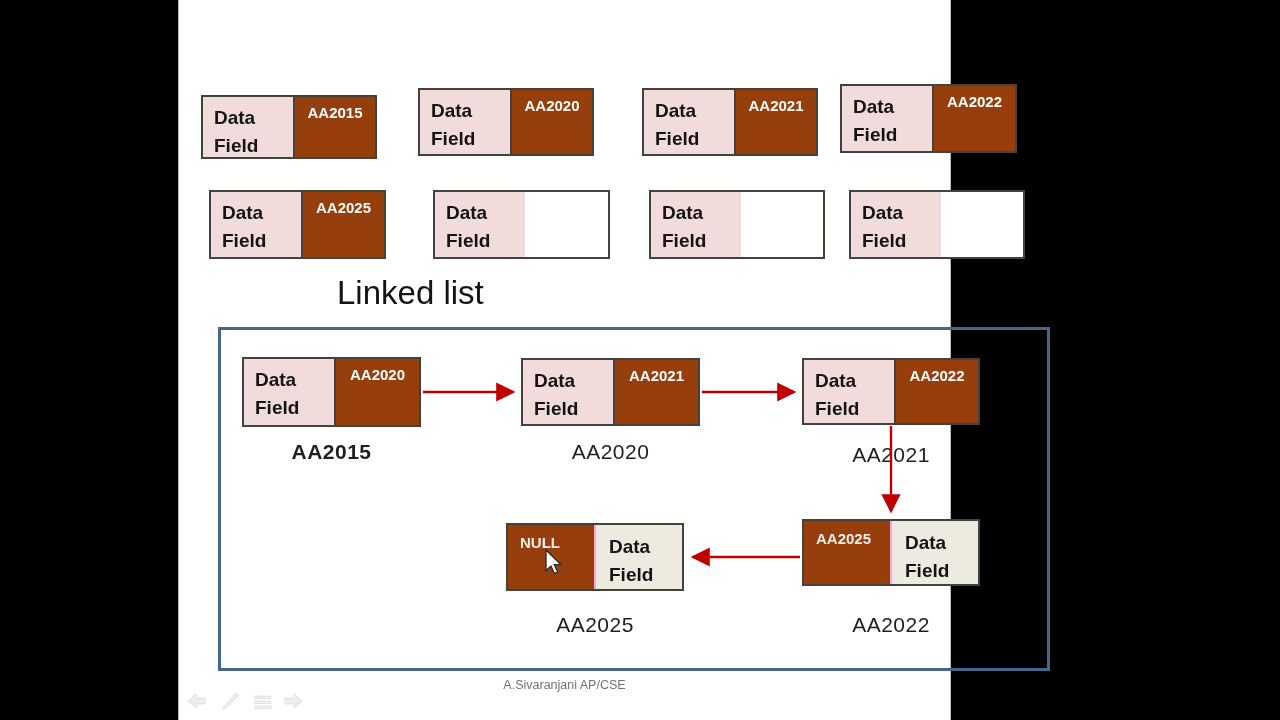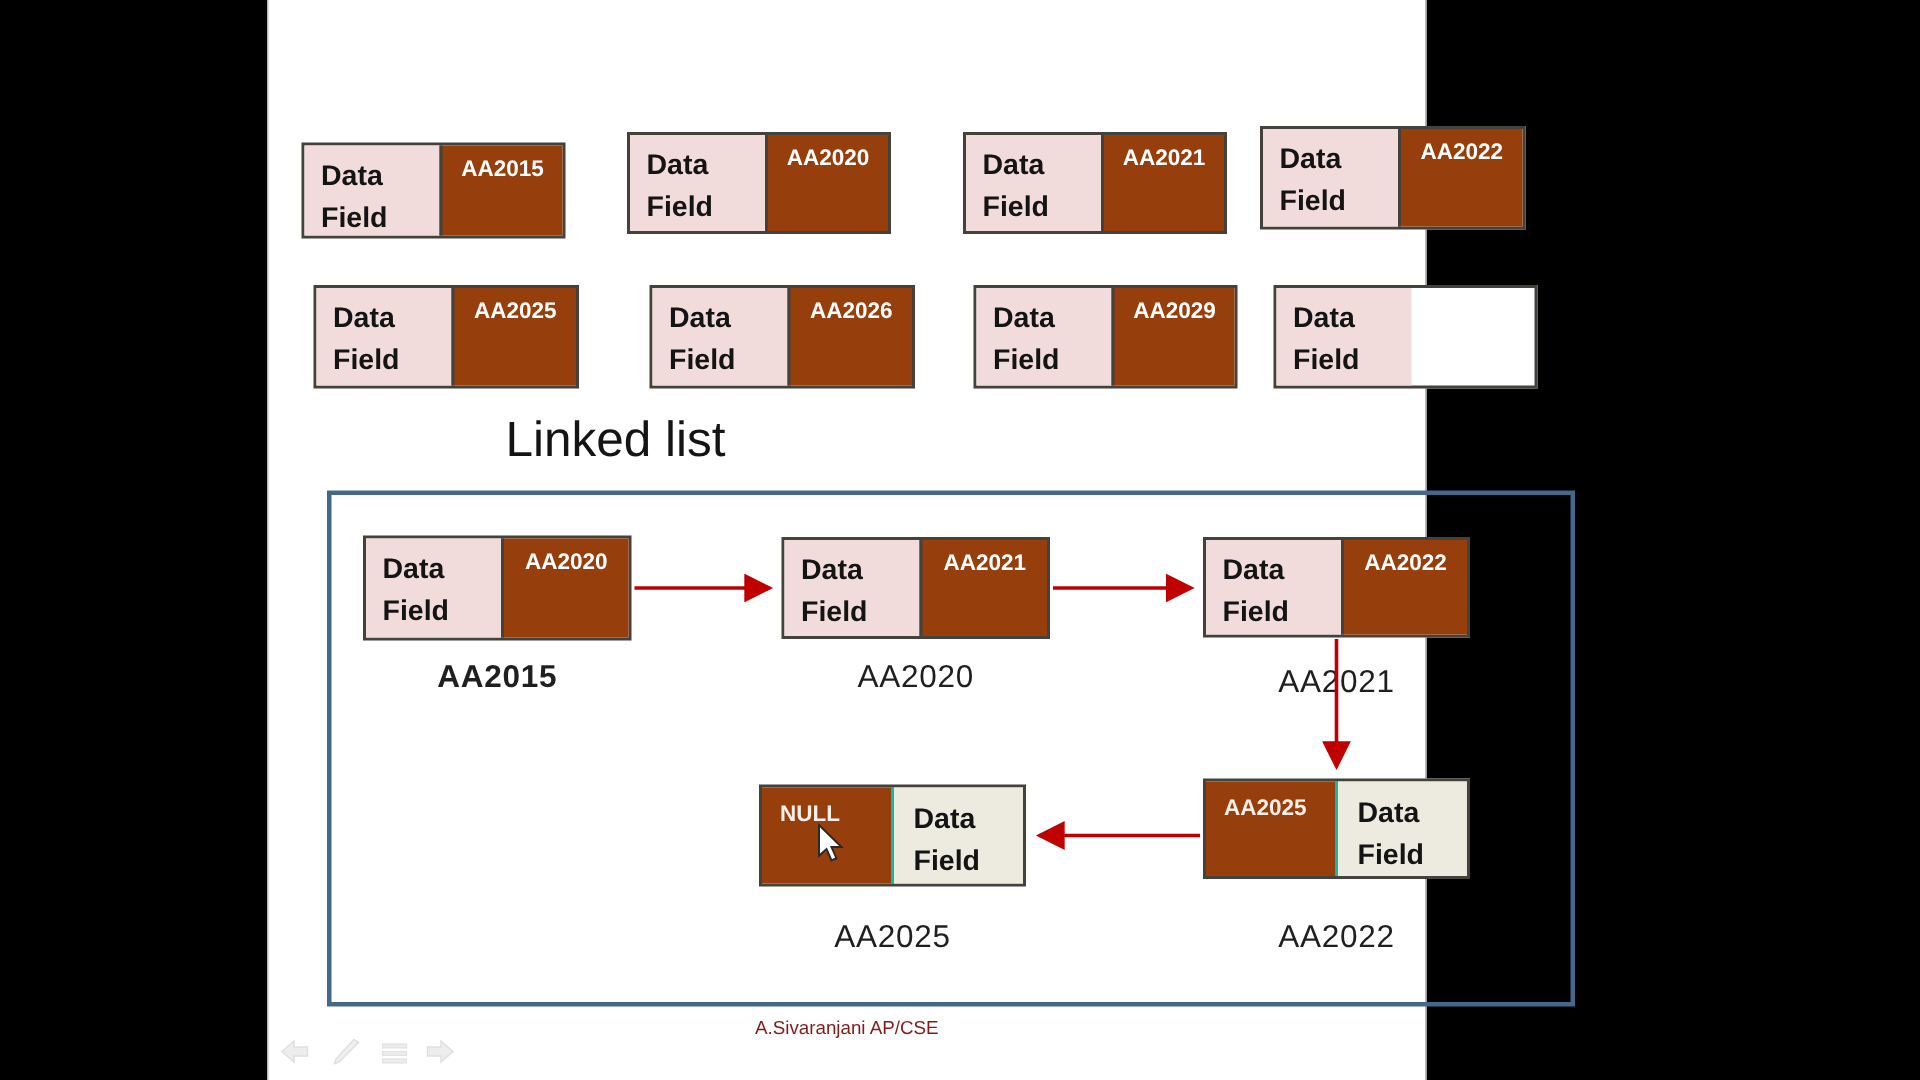--- a/index.html
+++ b/index.html
@@ -20,38 +20,38 @@
   .cell-data{
     width:90px;background:#F2DCDB;color:#141414;font-weight:bold;
     font-size:19px;line-height:1.45;padding:7px 0 0 11px;
   }
   .cell-addr{
     flex:1;background:#963E0C;color:#fff;font-weight:bold;
     font-size:15px;text-align:center;padding-top:7px;border-left:2px solid #45413b;
   }
   .cell-ptr{
     width:88px;background:#963E0C;color:#f7efe8;font-weight:bold;
-    font-size:15px;padding:9px 0 0 12px;border-right:2px solid #14b8a6;
+    font-size:15px;padding:9px 0 0 12px;border-right:2px solid #f9a8d4;
   }
   .cell-data-r{
     flex:1;background:#EDEBE0;color:#141414;font-weight:bold;
     font-size:19px;line-height:1.45;padding:8px 0 0 13px;
   }
   
   .under-label{
     position:absolute;text-align:center;color:#1f1f1f;font-size:21px;letter-spacing:0.5px;
   }
   .under-label.bold{font-weight:bold;}
   .slide-title{
     position:absolute;left:158px;top:274px;width:400px;text-align:left;
     font-size:33px;color:#141414;
   }
   .footer-credit{
     position:absolute;left:0;top:678px;width:100%;text-align:center;
-    font-size:12.5px;color:#7f1d1d;
+    font-size:12.5px;color:#737373;
   }
   
   .ll-frame{
     position:absolute;left:39px;top:327px;width:832px;height:344px;
     border:3px solid #44678C;box-sizing:border-box;background:transparent;
   }
   svg.arrows{position:absolute;left:0;top:0;pointer-events:none;}
   .cursor{position:absolute;left:365px;top:549px;pointer-events:none;}
   
   .tb-icon{position:absolute;width:22px;height:20px;}
@@ -77,25 +77,23 @@
   <div class="node" style="left:661px;top:84px;width:177px;height:69px">
     <div class="cell cell-data">Data Field</div>
     <div class="cell cell-addr">AA2022</div>
   </div>
   <div class="node" style="left:30px;top:190px;width:177px;height:69px">
     <div class="cell cell-data">Data Field</div>
     <div class="cell cell-addr">AA2025</div>
   </div>
   <div class="node" style="left:254px;top:190px;width:177px;height:69px">
     <div class="cell cell-data">Data Field</div>
-    <div class="cell cell-addr">AA2026</div>
   </div>
   <div class="node" style="left:470px;top:190px;width:176px;height:69px">
     <div class="cell cell-data">Data Field</div>
-    <div class="cell cell-addr">AA2029</div>
   </div>
   <div class="node" style="left:670px;top:190px;width:176px;height:69px">
     <div class="cell cell-data">Data Field</div>
   </div>
 
   <div class="slide-title">Linked list</div>
 
   <div class="ll-frame"></div>
 
   <div class="node" style="left:63px;top:357px;width:179px;height:70px">

